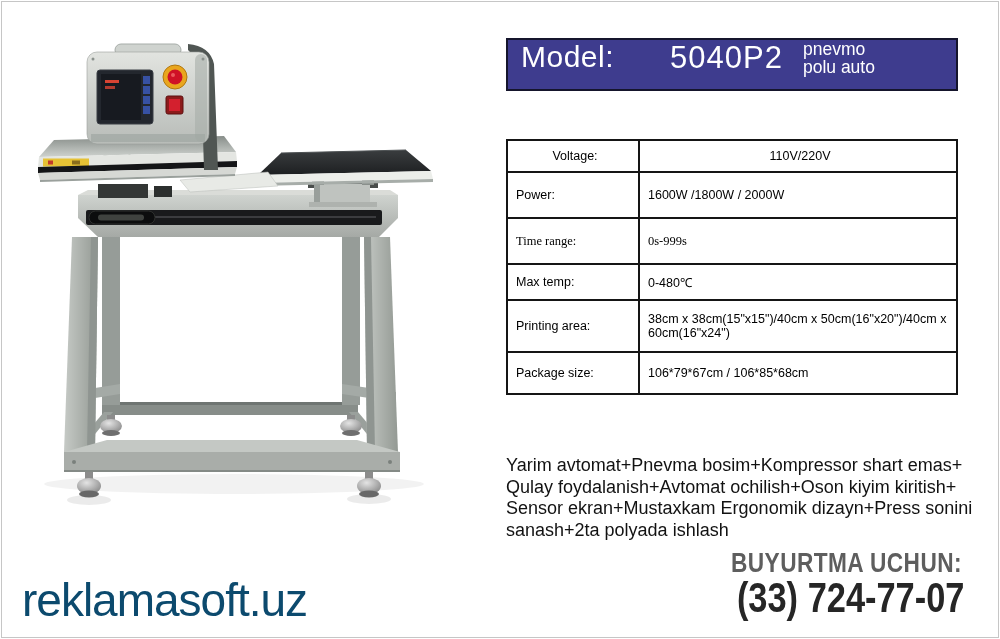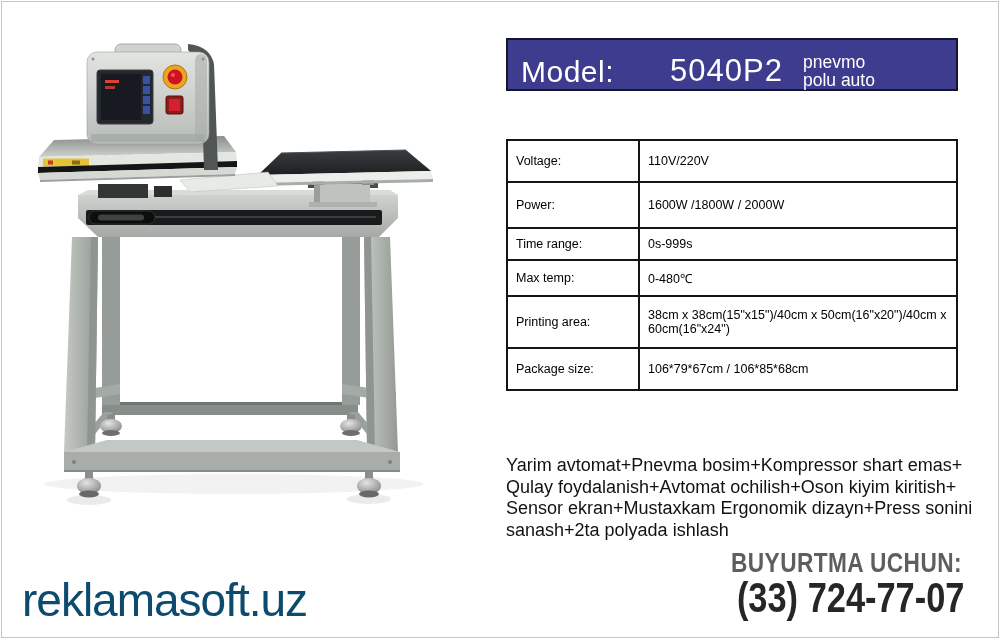--- a/index.html
+++ b/index.html
@@ -8,39 +8,39 @@
     border:1px solid #c6c6c6;background:#fff;overflow:hidden;
     font-family:"Liberation Sans",sans-serif;
   }
   
   .machine{position:absolute;left:10px;top:20px;width:460px;height:505px;}
 
   
   .header-bar{
     position:absolute;left:504px;top:36px;width:452px;height:53px;
     box-sizing:border-box;border:2px solid #15152c;
-    display:flex;align-items:flex-end;color:#fff;
+    display:flex;align-items:flex-start;color:#fff;
   }
   .model-label{font-size:30px;margin-left:13px;letter-spacing:.5px;}
   .model-number{font-size:31px;margin-left:56px;letter-spacing:1px;}
   .model-sub{margin-left:20px;font-size:17.5px;line-height:18px;}
 
   
   .spec-table{
     position:absolute;left:504px;top:137px;width:452px;
     border-collapse:collapse;table-layout:fixed;
   }
   .spec-table td{
     border:2px solid #151515;font-size:12.5px;color:#000;
     vertical-align:middle;padding:2px 4px 2px 8px;background:#fff;
   }
   .spec-table td.lab{width:118px;}
-  .spec-table tr:nth-child(1){height:42px;}
+  .spec-table tr:nth-child(1){height:32px;text-align:center;}
   .spec-table tr:nth-child(2){height:46px;}
-  .spec-table tr:nth-child(3){height:32px;}
+  .spec-table tr:nth-child(3){height:46px;font-family:Liberation Serif, serif;}
   .spec-table tr:nth-child(4){height:36px;}
   .spec-table tr:nth-child(5){height:52px;}
   .spec-table tr:nth-child(6){height:42px;}
   .spec-table tr:nth-child(7){height:48px;}
 
   
   .description{
     position:absolute;left:504px;top:453px;width:486px;
     font-size:18px;line-height:21.5px;color:#121212;
   }

